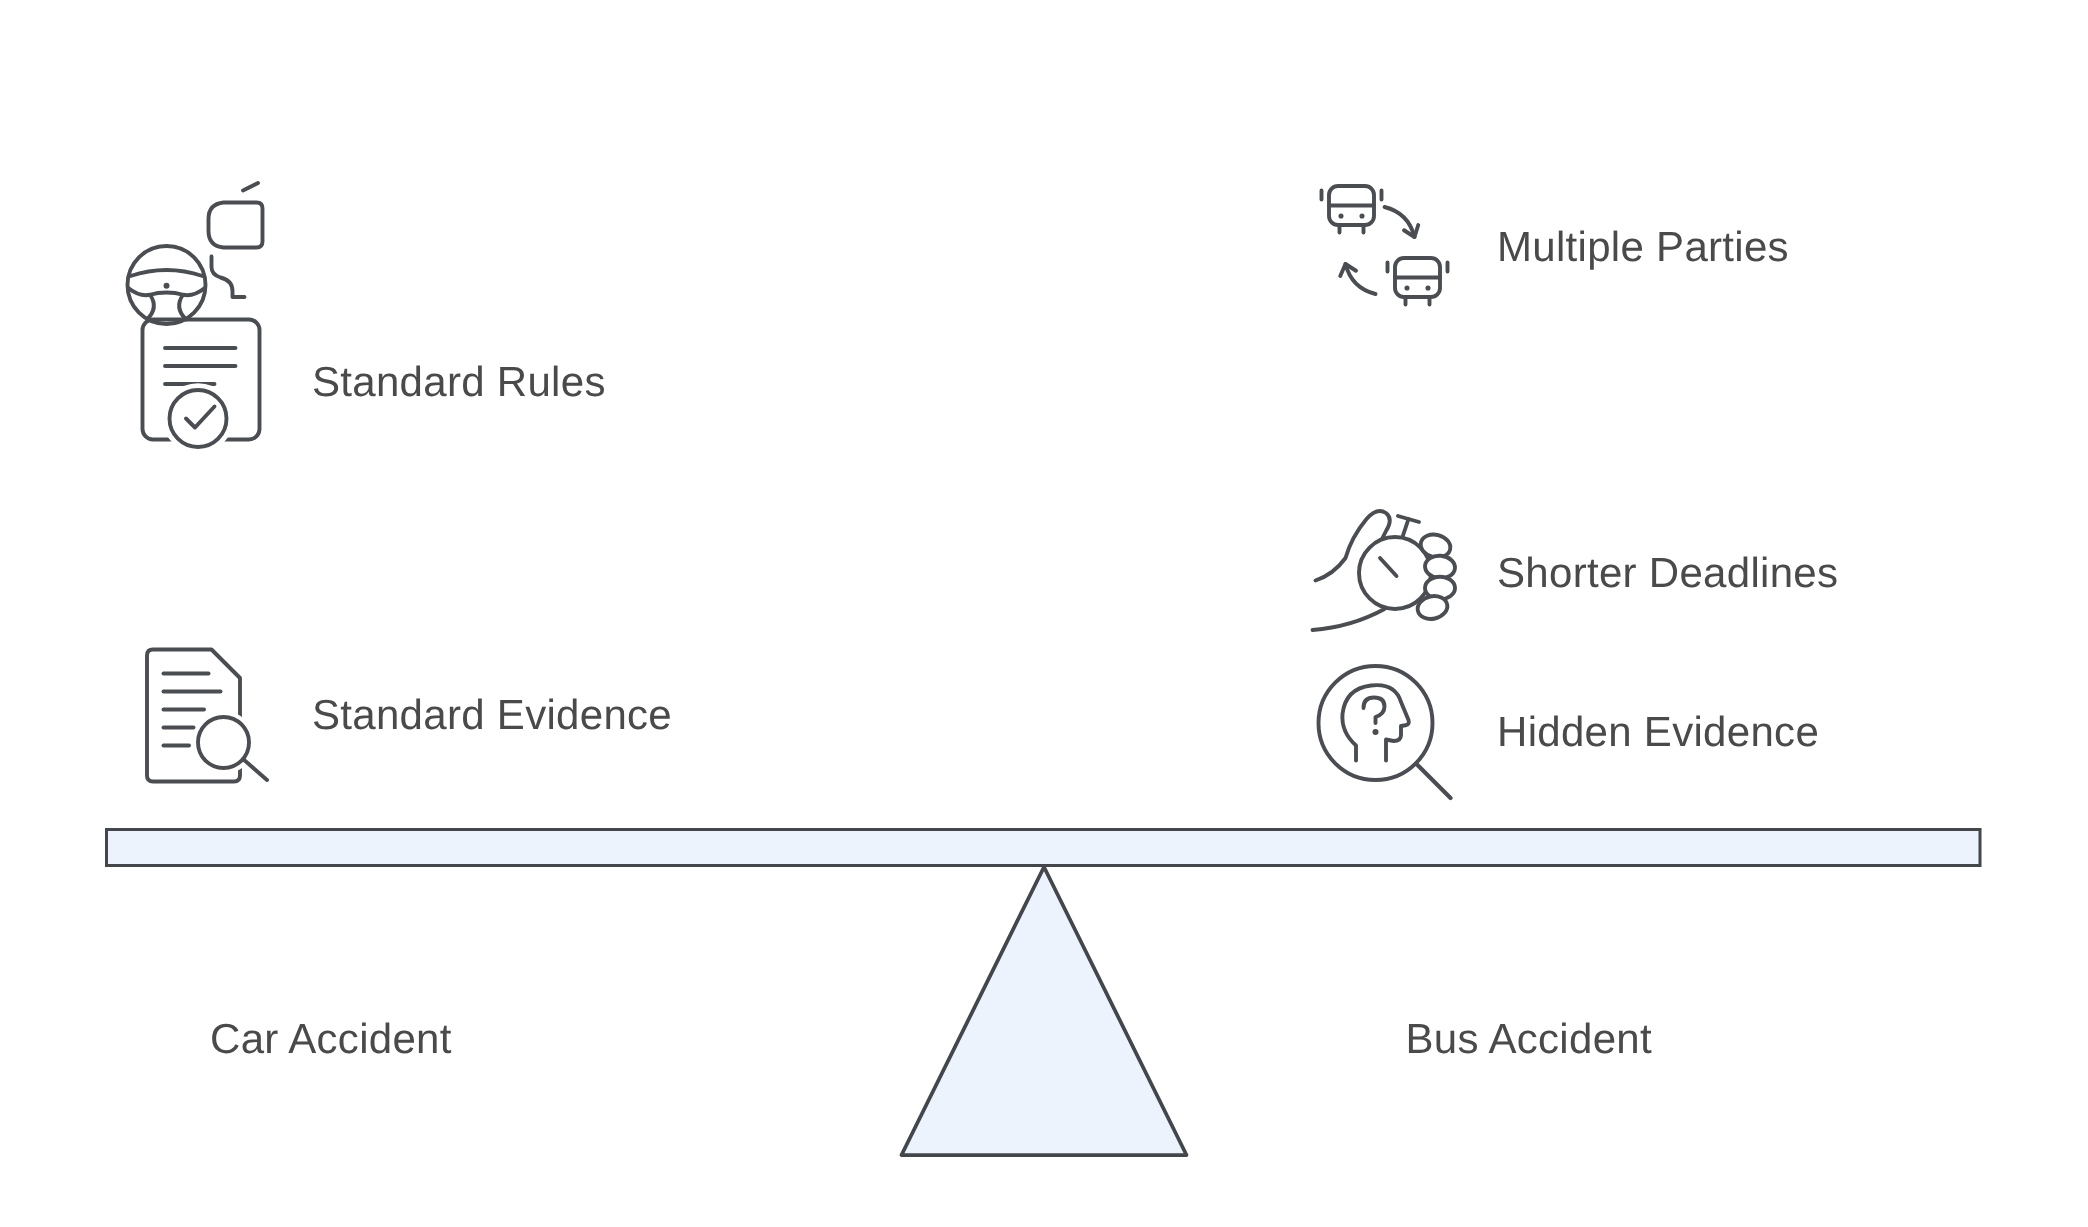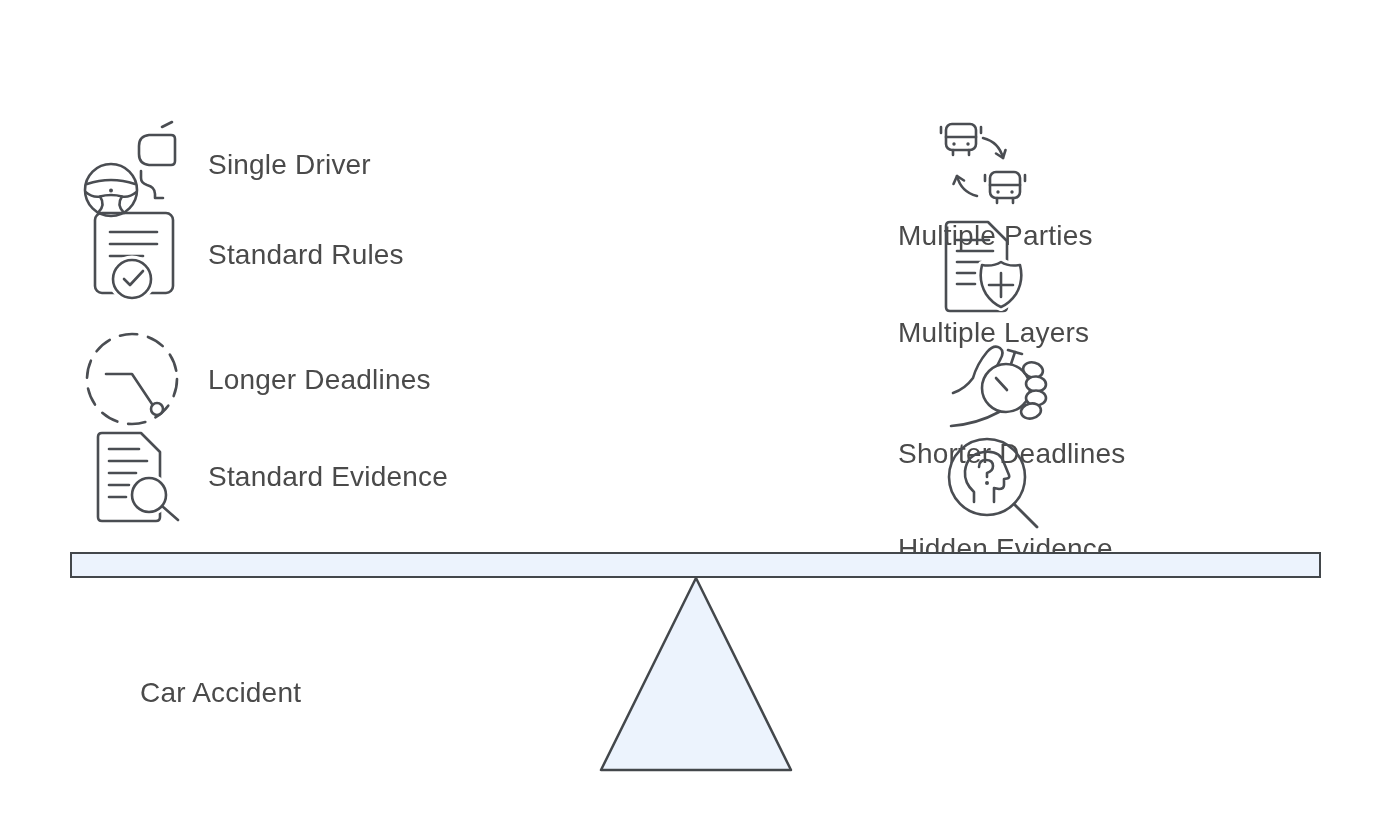--- a/index.html
+++ b/index.html
@@ -12,21 +12,21 @@
   .row{
     position:absolute;height:110px;display:flex;align-items:center;
   }
   .row .icon-box{width:100px;height:110px;flex:0 0 100px;display:flex;align-items:center;justify-content:center;}
   .row .icon-box svg{display:block;}
   .row .item-label{
     margin-left:25px;font-size:28px;font-weight:400;color:#4a4a4a;
     white-space:nowrap;letter-spacing:0.2px;
   }
   .left-col{left:83px;}
-  .right-col{left:873px;flex-direction:column;}
+  .right-col{left:873px;}
   .beam{
     position:absolute;left:70px;top:552px;width:1251px;height:26px;
     background:#ecf3fd;border:2.5px solid #43474b;box-sizing:border-box;
   }
   .fulcrum{position:absolute;left:588px;top:575px;}
   .side-label{
     position:absolute;top:677px;font-size:28px;color:#4a4a4a;
     width:320px;letter-spacing:0.2px;
   }
   .side-label.car{left:140px;}
@@ -47,52 +47,39 @@
           <path d="M2.5 82 Q10 88 17 86.5 Q22 85 28 85 Q34 85 39 86.5 Q46 88 53.5 82"></path>
           <path d="M17 86.5 Q23 95 15 103"></path>
           <path d="M39 86.5 Q33 95 41 103"></path>
           <circle cx="28" cy="80.5" r="2" fill="#4a4d52" stroke="none"></circle>
           <path d="M66 25 h22 q4 0 4 4 v22 q0 4 -4 4 h-22 q-10 -1 -10 -11 v-8 q0 -10 10 -11 z"></path>
           <path d="M79 17 l10 -5"></path>
           <path d="M58 61 v7 q0 5 6 7 q8 2 8 9 v4 h8"></path>
         </g>
       </svg>
     </div>
-    <div class="item-label">Single Driver</div>
   </div>
 
   <div class="row left-col" style="top:200px;">
     <div class="icon-box">
       <svg width="100" height="100" viewBox="0 0 100 100">
         <g class="ico">
           <rect x="12" y="8" width="78" height="80" rx="7"></rect>
           <path d="M27 27 H74"></path>
           <path d="M27 39 H74"></path>
           <path d="M27 51 H60"></path>
           <circle cx="49" cy="74" r="19" fill="#ffffff" stroke="#ffffff" stroke-width="9"></circle>
           <circle cx="49" cy="74" r="19"></circle>
           <path d="M41 74 l6 6 l13 -14"></path>
         </g>
       </svg>
     </div>
     <div class="item-label">Standard Rules</div>
   </div>
 
-  <div class="row left-col" style="top:325px;">
-    <div class="icon-box">
-      <svg width="100" height="100" viewBox="0 0 100 100">
-        <g class="ico">
-          <circle cx="49" cy="49" r="45" stroke-dasharray="17.5 11"></circle>
-          <path d="M23 44 H49 L69 74"></path>
-          <circle cx="74" cy="79" r="6" fill="#ffffff"></circle>
-        </g>
-      </svg>
-    </div>
-    <div class="item-label">Longer Deadlines</div>
-  </div>
 
   <div class="row left-col" style="top:422px;">
     <div class="icon-box">
       <svg width="100" height="100" viewBox="0 0 100 100">
         <g class="ico">
           <path d="M58 6 L77 25 V90 Q77 94 73 94 H19 Q15 94 15 90 V10 Q15 6 19 6 Z"></path>
           <path d="M26 22 H56"></path>
           <path d="M26 34 H64"></path>
           <path d="M26 46 H53"></path>
           <path d="M26 58 H46"></path>
@@ -129,40 +116,22 @@
           <path d="M50 28 Q66 32 70 48"></path>
           <path d="M70 48 L63 43.5 M70 48 L72.5 40"></path>
           <path d="M44 86 Q28 82 24 66"></path>
           <path d="M24 66 L20.5 74 M24 66 L31 70.5"></path>
         </g>
       </svg>
     </div>
     <div class="item-label">Multiple Parties</div>
   </div>
 
-  <div class="row right-col" style="top:217px;">
-    <div class="icon-box">
-      <svg width="100" height="100" viewBox="0 0 100 100">
-        <g class="ico">
-          <path d="M57 5 L76 24 V90 Q76 94 72 94 H19 Q15 94 15 90 V9 Q15 5 19 5 Z"></path>
-          <path d="M26 23 H58"></path>
-          <path d="M26 34 H62"></path>
-          <path d="M26 45 H50"></path>
-          <path d="M26 56 H44"></path>
-          <path d="M26 67 H44"></path>
-          <path d="M70 45 Q78 50 89 48 Q93 64 85 77 Q79 86 70 90 Q61 86 55 77 Q47 64 51 48 Q62 50 70 45 Z" fill="#ffffff" stroke="#ffffff" stroke-width="8"></path>
-          <path d="M70 45 Q78 50 89 48 Q93 64 85 77 Q79 86 70 90 Q61 86 55 77 Q47 64 51 48 Q62 50 70 45 Z"></path>
-          <path d="M70 56 V80 M58 68 H82"></path>
-        </g>
-      </svg>
-    </div>
-    <div class="item-label">Multiple Layers</div>
-  </div>
 
-  <div class="row right-col" style="top:338px;">
+  <div class="row right-col" style="top:327px;">
     <div class="icon-box">
       <svg width="100" height="100" viewBox="0 0 100 100">
         <g class="ico">
           <path d="M4 55 Q16 51 24 40 Q28 26 38 14 Q45 6 51 10 Q56 14 51 22 L48 28"></path>
           <path d="M2 88 Q28 86 50 74"></path>
           <circle cx="57" cy="50" r="24" fill="#ffffff"></circle>
           <path d="M62 26 L66 14"></path>
           <path d="M59 12 L73 16"></path>
           <path d="M47 40 L58 52"></path>
           <ellipse cx="84" cy="32" rx="10" ry="7.5" transform="rotate(14 84 32)" fill="#ffffff"></ellipse>
@@ -190,14 +159,15 @@
     <div class="item-label">Hidden Evidence</div>
   </div>
 
   <div class="beam"></div>
 
   <svg class="fulcrum" width="216" height="200" viewBox="0 0 216 200">
     <polygon points="108,3 13,195 203,195" fill="#ecf3fd" stroke="#43474b" stroke-width="2.5" stroke-linejoin="round"></polygon>
   </svg>
 
   <div class="side-label car">Car Accident</div>
+  <div class="side-label bus">Bus Accident</div>
 
 </div>
 
 </body></html>

